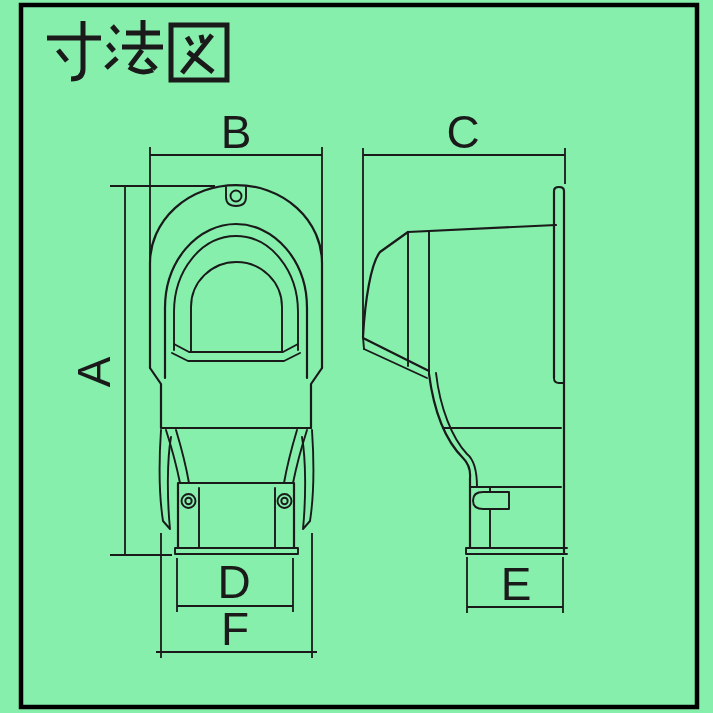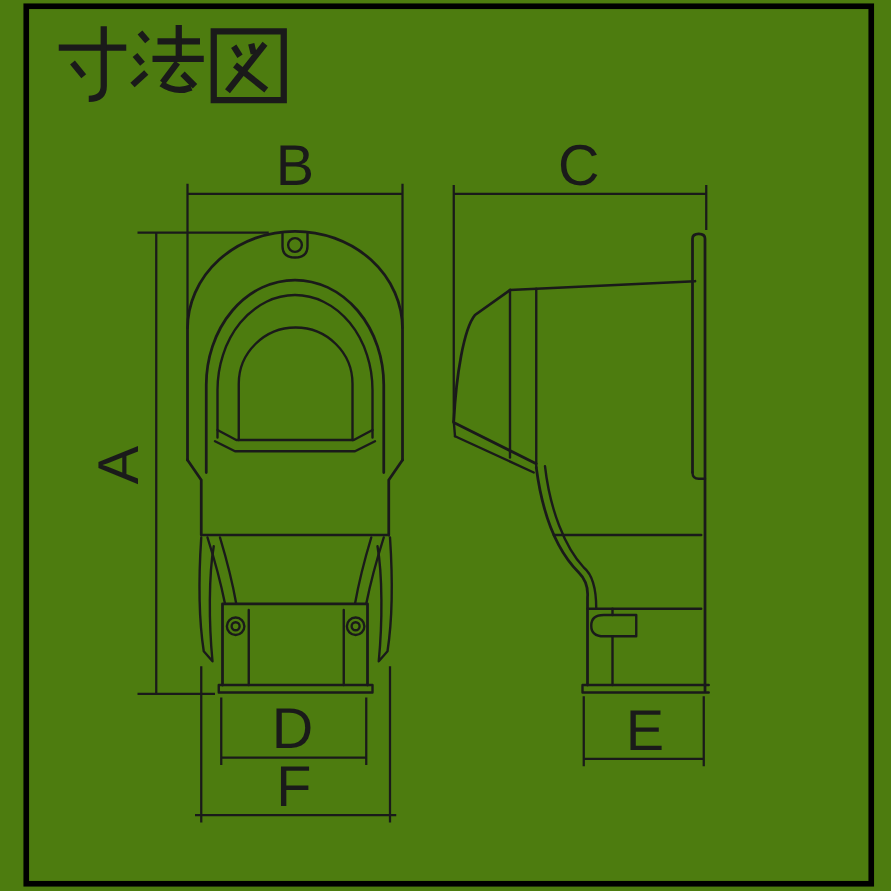--- a/index.html
+++ b/index.html
@@ -1,16 +1,16 @@
 <!DOCTYPE html>
 <html><head>
 <meta charset="utf-8">
 <style>
   html,body{margin:0;padding:0;background:#ffffff;}
-  .canvas{position:relative;width:713px;height:713px;background:#4d7c0f;overflow:hidden;
+  .canvas{position:relative;width:713px;height:713px;background:#86efac;overflow:hidden;
           font-family:"Liberation Sans", sans-serif;text-align:center;}
   svg{position:absolute;left:0;top:0;}
   .part{fill:none;stroke:#1a1a1a;stroke-width:2.2;stroke-linejoin:round;stroke-linecap:round;}
   .thin{stroke-width:1.9;}
   .dim{fill:none;stroke:#1a1a1a;stroke-width:1.8;stroke-linecap:butt;}
   .dim-label{font-family:"Liberation Sans", sans-serif;font-size:46px;fill:#1a1a1a;}
   .kanji{fill:none;stroke:#1a1a1a;stroke-width:5;stroke-linecap:butt;stroke-linejoin:miter;}
   .title-text{font-family:"Liberation Sans", sans-serif;font-size:58px;fill:transparent;}
 </style>
 </head>

